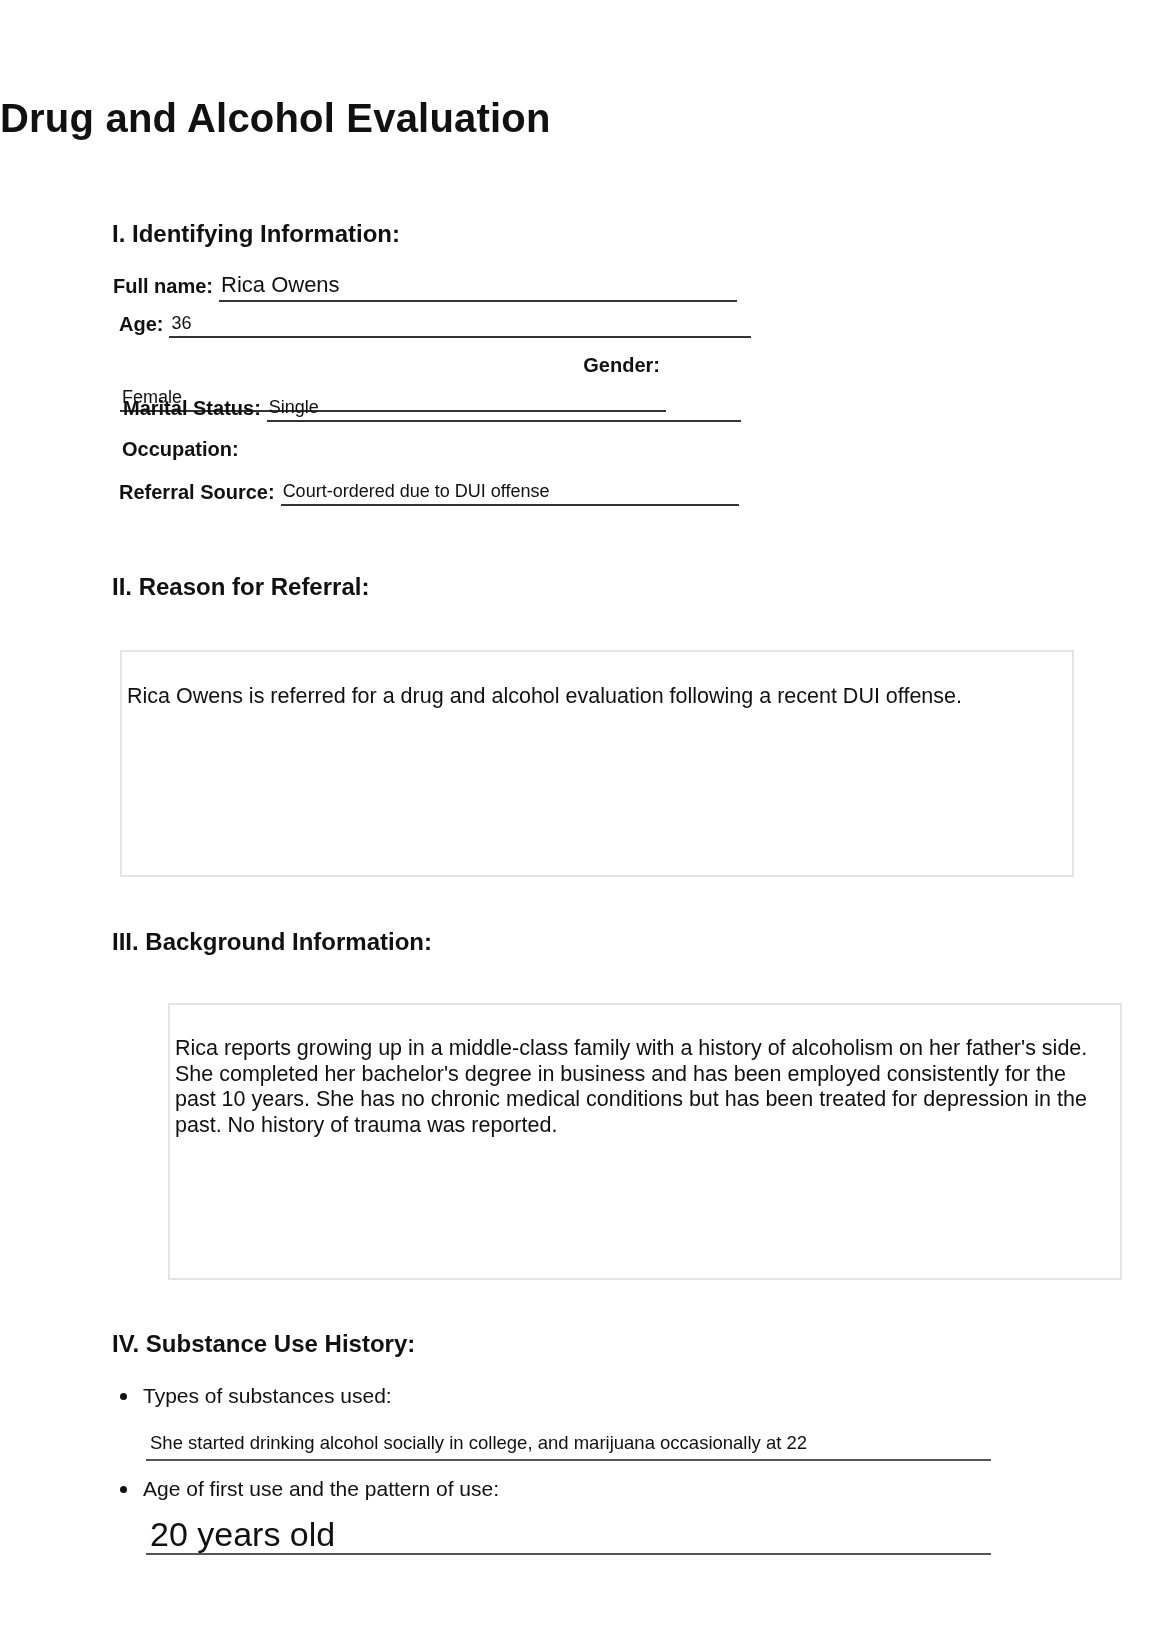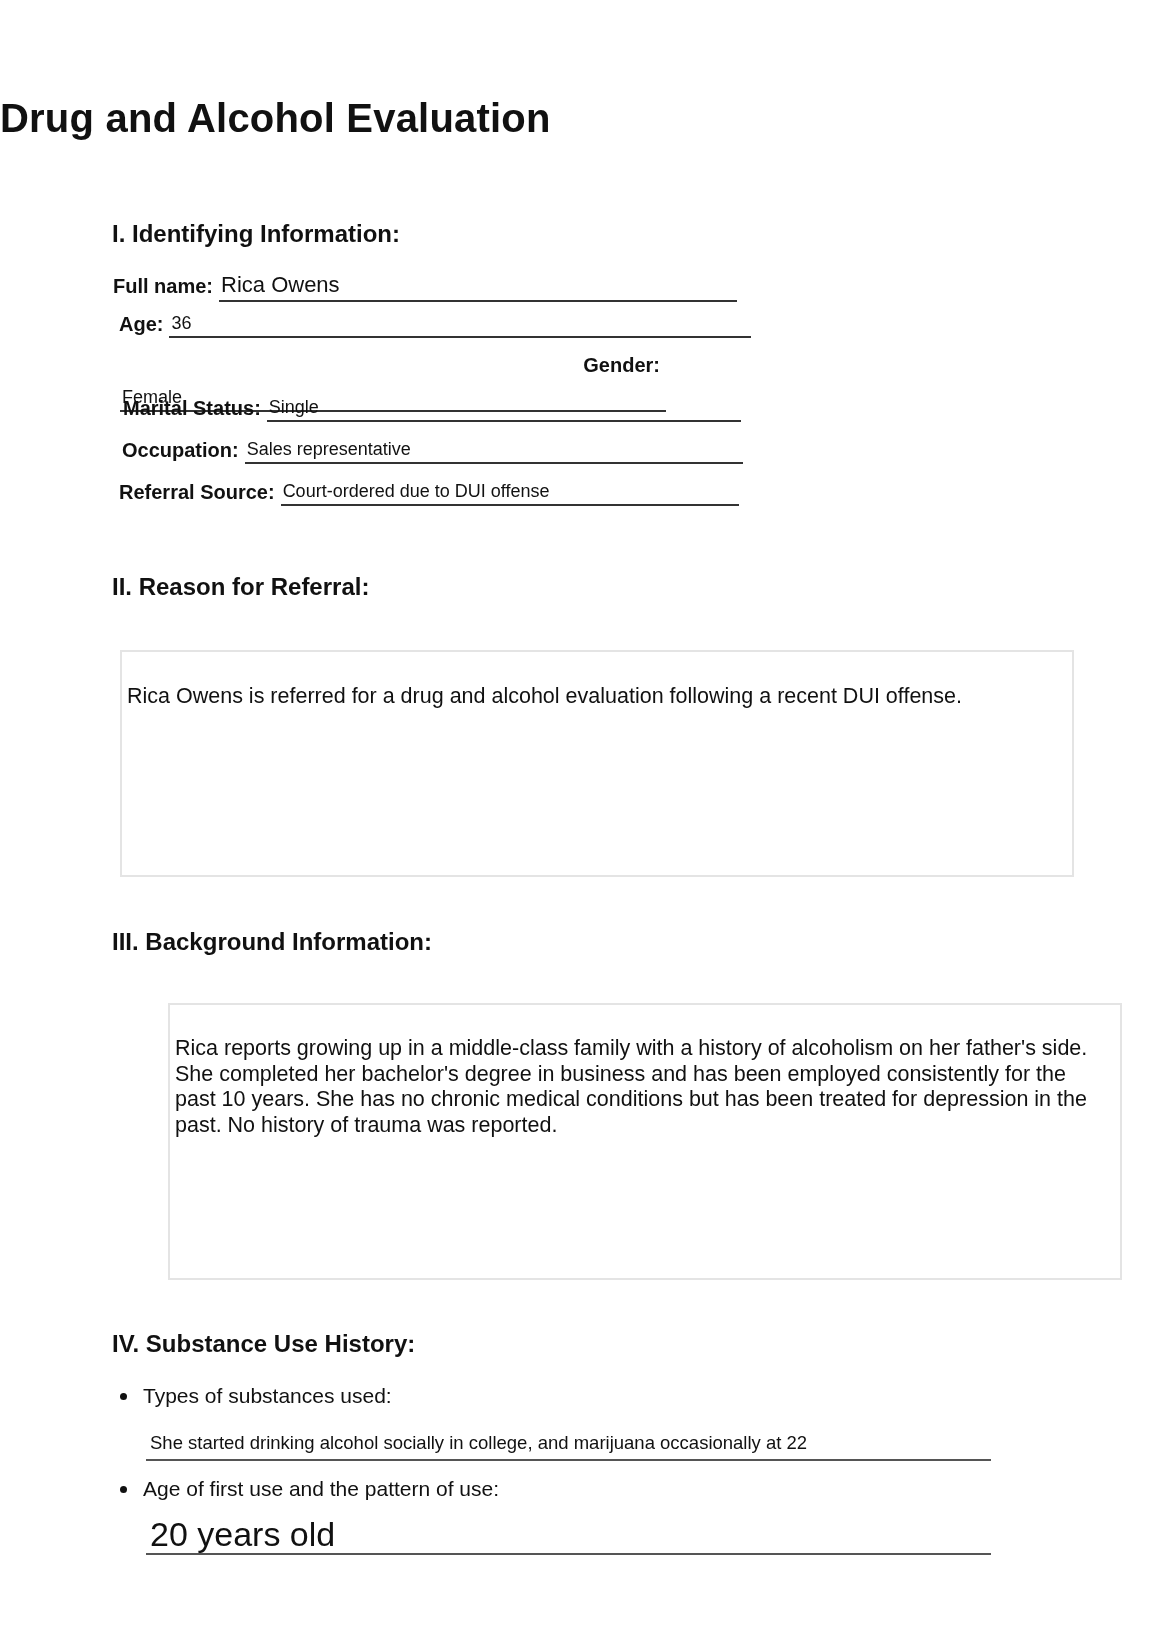--- a/index.html
+++ b/index.html
@@ -108,21 +108,20 @@
     <span class="field-value small" style="width:542px; top:11px;">Female</span>
   </div>
 
   <div class="field-row" style="left:123px; top:396px;">
     <span class="field-label">Marital Status:</span>
     <span class="field-value small" style="width:470px; top:2px;">Single</span>
   </div>
 
   <div class="field-row" style="left:122px; top:438px;">
     <span class="field-label">Occupation:</span>
-    <span class="field-value small" style="width:494px; top:2px;">Sales representative</span>
   </div>
 
   <div class="field-row" style="left:119px; top:480px;">
     <span class="field-label">Referral Source:</span>
     <span class="field-value small" style="width:454px; top:2px;">Court-ordered due to DUI offense</span>
   </div>
 
   <div class="section-heading" style="top:573px;">II. Reason for Referral:</div>
 
   <div class="text-box" style="top:650px; height:227px;">

